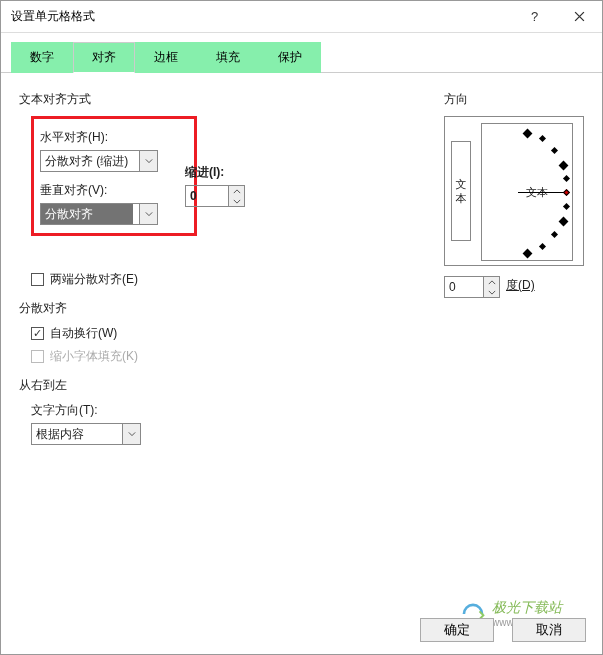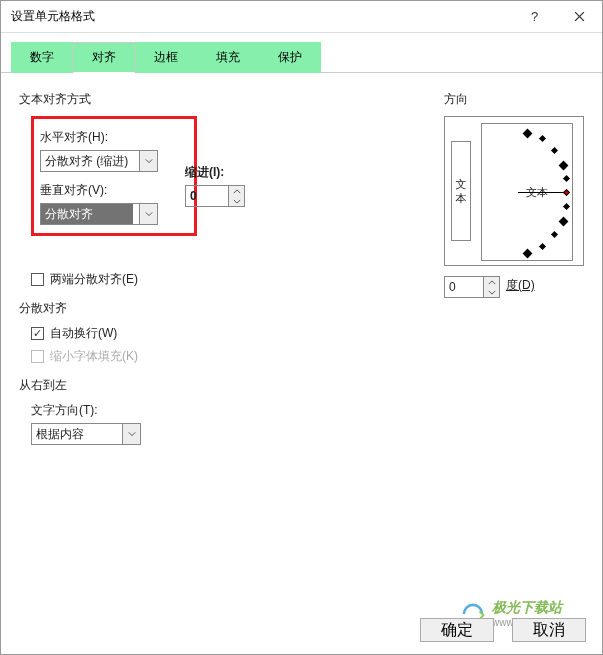--- a/index.html
+++ b/index.html
@@ -39,24 +39,24 @@
   .orient-vert { position:absolute; left:6px; top:24px; width:20px; height:100px; border:1px solid #888; display:flex; flex-direction:column; align-items:center; justify-content:center; font-size:11px; line-height:14px; }
   .orient-arc { position:absolute; left:36px; top:6px; width:92px; height:138px; border:1px solid #888; }
   .dot { position:absolute; width:5px; height:5px; background:#000; transform:rotate(45deg); }
   .dot.big { width:7px; height:7px; }
   .dot.red { background:#c00; border:1px solid #000; }
   .orient-text { position:absolute; font-size:11px;margin-left:36px; }
   .orient-line { position:absolute; height:1px; background:#000; }
   .deg-row { display:flex; align-items:center; gap:6px; margin-top:6px; }
   .underline { text-decoration: underline; }
   .footer { position:absolute; bottom:12px; right:16px; display:flex; align-items:center; gap:18px; }
-  .fbtn { width:74px; height:24px; border:1px solid #aaa; background:#efefef; font-size:16px; display:flex; align-items:center; justify-content:center; }
+  .fbtn { width:74px; height:24px; border:1px solid #aaa; background:#efefef; font-size:13px; display:flex; align-items:center; justify-content:center; }
   .watermark { position:absolute; right:40px; bottom:26px; display:flex; align-items:center; gap:6px; opacity:0.85; pointer-events:none; }
   .watermark .logo { width:26px; height:26px; }
-  .watermark .wtext { font-size:14px; color:#6fae3a; font-style:italic; font-weight:bold; }
+  .watermark .wtext { font-size:14px; color:#6fae3a; font-style:italic; font-weight:normal; }
   .watermark .wsub { font-size:10px; color:#888; }
 </style>
 </head>
 <body>
 
 <div class="window">
   <div class="titlebar">
     <span class="title">设置单元格格式</span>
     <div class="btn">?</div>
     <div class="btn">

